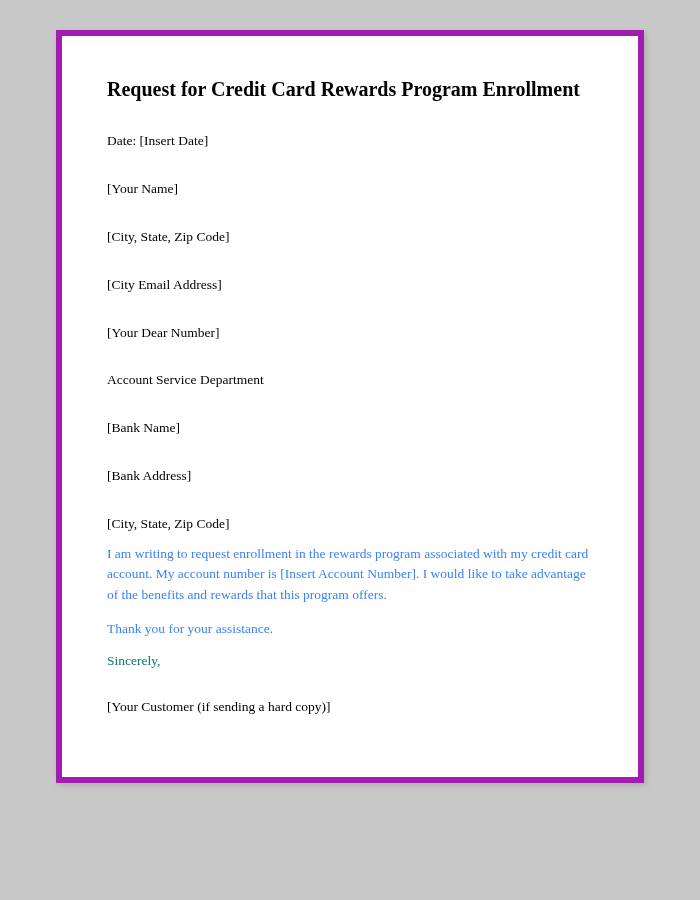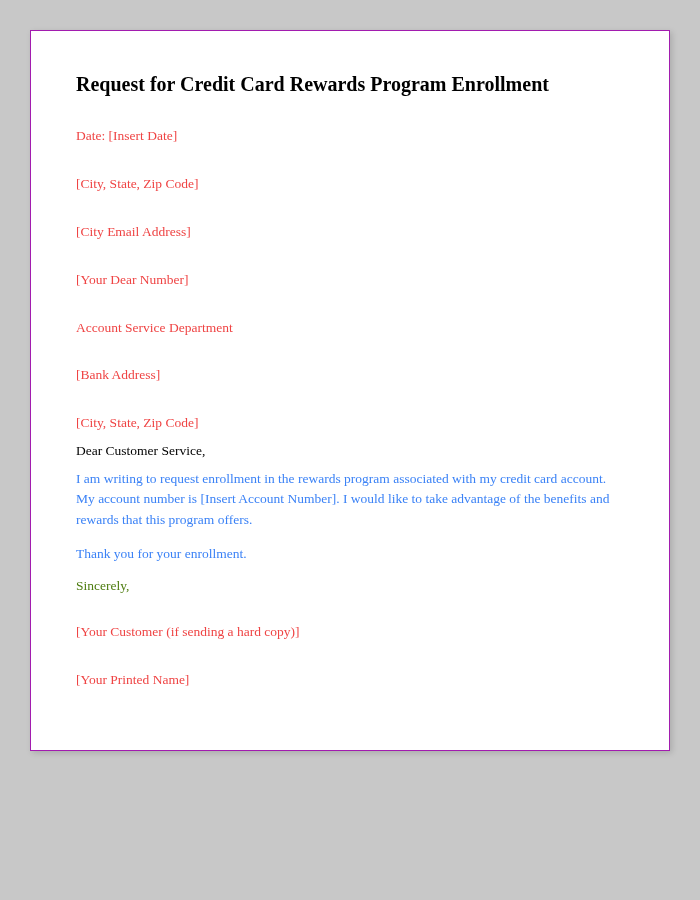--- a/index.html
+++ b/index.html
@@ -14,92 +14,92 @@
       justify-content: center;
       align-items: flex-start;
       min-height: 900px;
       width: 700px;
       padding: 30px 20px;
       font-family: Georgia, 'Times New Roman', serif;
     }
 
     .document {
       background: #ffffff;
-      border: 1px solid #a21caf;
-      width: 640px;
+      border: 6px solid #a21caf;
+      width: 588px;
       padding: 40px 45px 50px 45px;
       box-shadow: 2px 2px 6px rgba(0,0,0,0.15);
     }
 
     .doc-title {
       font-size: 20px;
       font-weight: bold;
       line-height: 1.35;
       margin-bottom: 22px;
       color: #000;
     }
 
     .line {
       font-size: 13.5px;
       line-height: 1.4;
-      color: #ef4444;
+      color: #000000;
       margin-bottom: 10px;
       margin-top: 29px;
     }
 
     .salutation {
       font-size: 13.5px;
       color: #000;
       margin-top: 10px;
       margin-bottom: 10px;
     }
 
     .body-para {
       font-size: 13.5px;
       color: #3b82f6;
       line-height: 1.5;
       margin-bottom: 14px;
     }
 
     .closing {
       font-size: 13.5px;
-      color: #4d7c0f;
+      color: #0f766e;
       margin-bottom: 10px;
     }
   </style>
 </head>
 <body>
 
 <div class="document">
 
   <div class="doc-title">Request for Credit Card Rewards Program Enrollment</div>
 
   <div class="line">Date: [Insert Date]</div>
 
+  <div class="line">[Your Name]</div>
 
 
   <div class="line">[City, State, Zip Code]</div>
 
   <div class="line">[City Email Address]</div>
 
   <div class="line">[Your Dear Number]</div>
 
   <div class="line">Account Service Department</div>
 
+  <div class="line">[Bank Name]</div>
 
   <div class="line">[Bank Address]</div>
 
   <div class="line">[City, State, Zip Code]</div>
 
-  <div class="salutation">Dear Customer Service,</div>
 
   <div class="body-para">I am writing to request enrollment in the rewards program associated with my credit card account. My account number is [Insert Account Number]. I would like to take advantage of the benefits and rewards that this program offers.</div>
 
 
-  <div class="body-para">Thank you for your enrollment.</div>
+  <div class="body-para">Thank you for your assistance.</div>
 
   <div class="closing">Sincerely,</div>
 
   <div class="line">[Your Customer (if sending a hard copy)]</div>
 
-  <div class="line">[Your Printed Name]</div>
 
 </div>
 
 </body></html>

